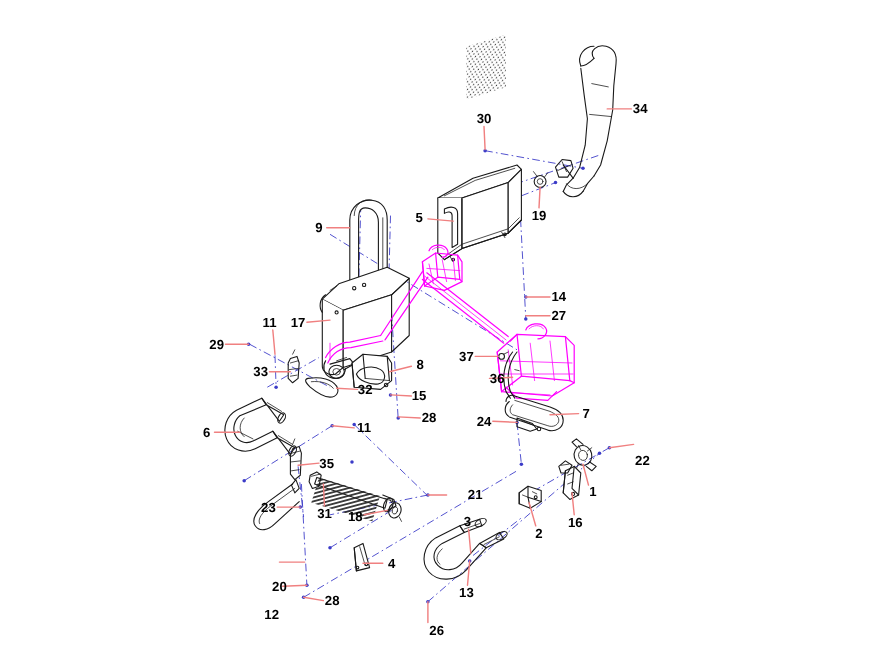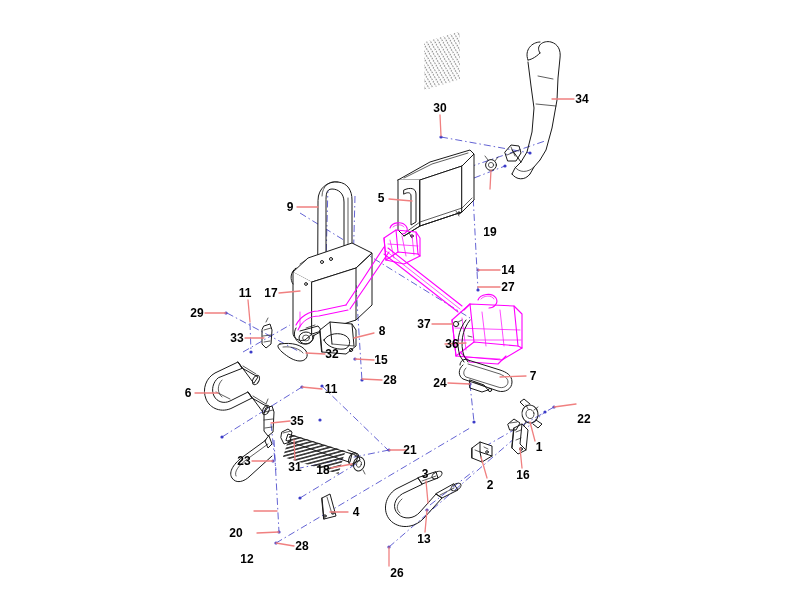--- a/index.html
+++ b/index.html
@@ -444,23 +444,23 @@
       <div class="callout-label" style="left: 290px; top: 207px;">9</div>
       <div class="callout-label" style="left: 331px; top: 389px;">11</div>
       <div class="callout-label" style="left: 245px; top: 293px;">11</div>
       <div class="callout-label" style="left: 247px; top: 511px; margin-top: 48px;">12</div>
       <div class="callout-label" style="left: 424px; top: 539px;">13</div>
       <div class="callout-label" style="left: 508px; top: 270px;">14</div>
       <div class="callout-label" style="left: 381px; top: 360px;">15</div>
       <div class="callout-label" style="left: 523px; top: 475px;">16</div>
       <div class="callout-label" style="left: 271px; top: 293px;">17</div>
       <div class="callout-label" style="left: 323px; top: 470px;">18</div>
-      <div class="callout-label" style="left: 490px; top: 196px; margin-top: 36px;">19</div>
-      <div class="callout-label" style="left: 236px; top: 533px; text-align: right;">20</div>
-      <div class="callout-label" style="left: 410px; top: 450px;">21</div>
+      <div class="callout-label" style="left: 490px; top: 196px;">19</div>
+      <div class="callout-label" style="left: 254px; top: 533px; text-align: right;">20</div>
+      <div class="callout-label" style="left: 432px; top: 450px;">21</div>
       <div class="callout-label" style="left: 584px; top: 419px;">22</div>
       <div class="callout-label" style="left: 244px; top: 461px;">23</div>
       <div class="callout-label" style="left: 440px; top: 383px;">24</div>
       <div class="callout-label" style="left: 302px; top: 546px;">28</div>
       <div class="callout-label" style="left: 397px; top: 573px;">26</div>
       <div class="callout-label" style="left: 508px; top: 287px;">27</div>
       <div class="callout-label" style="left: 390px; top: 380px;">28</div>
       <div class="callout-label" style="left: 197px; top: 313px;">29</div>
       <div class="callout-label" style="left: 440px; top: 108px;">30</div>
       <div class="callout-label" style="left: 295px; top: 467px;">31</div>

